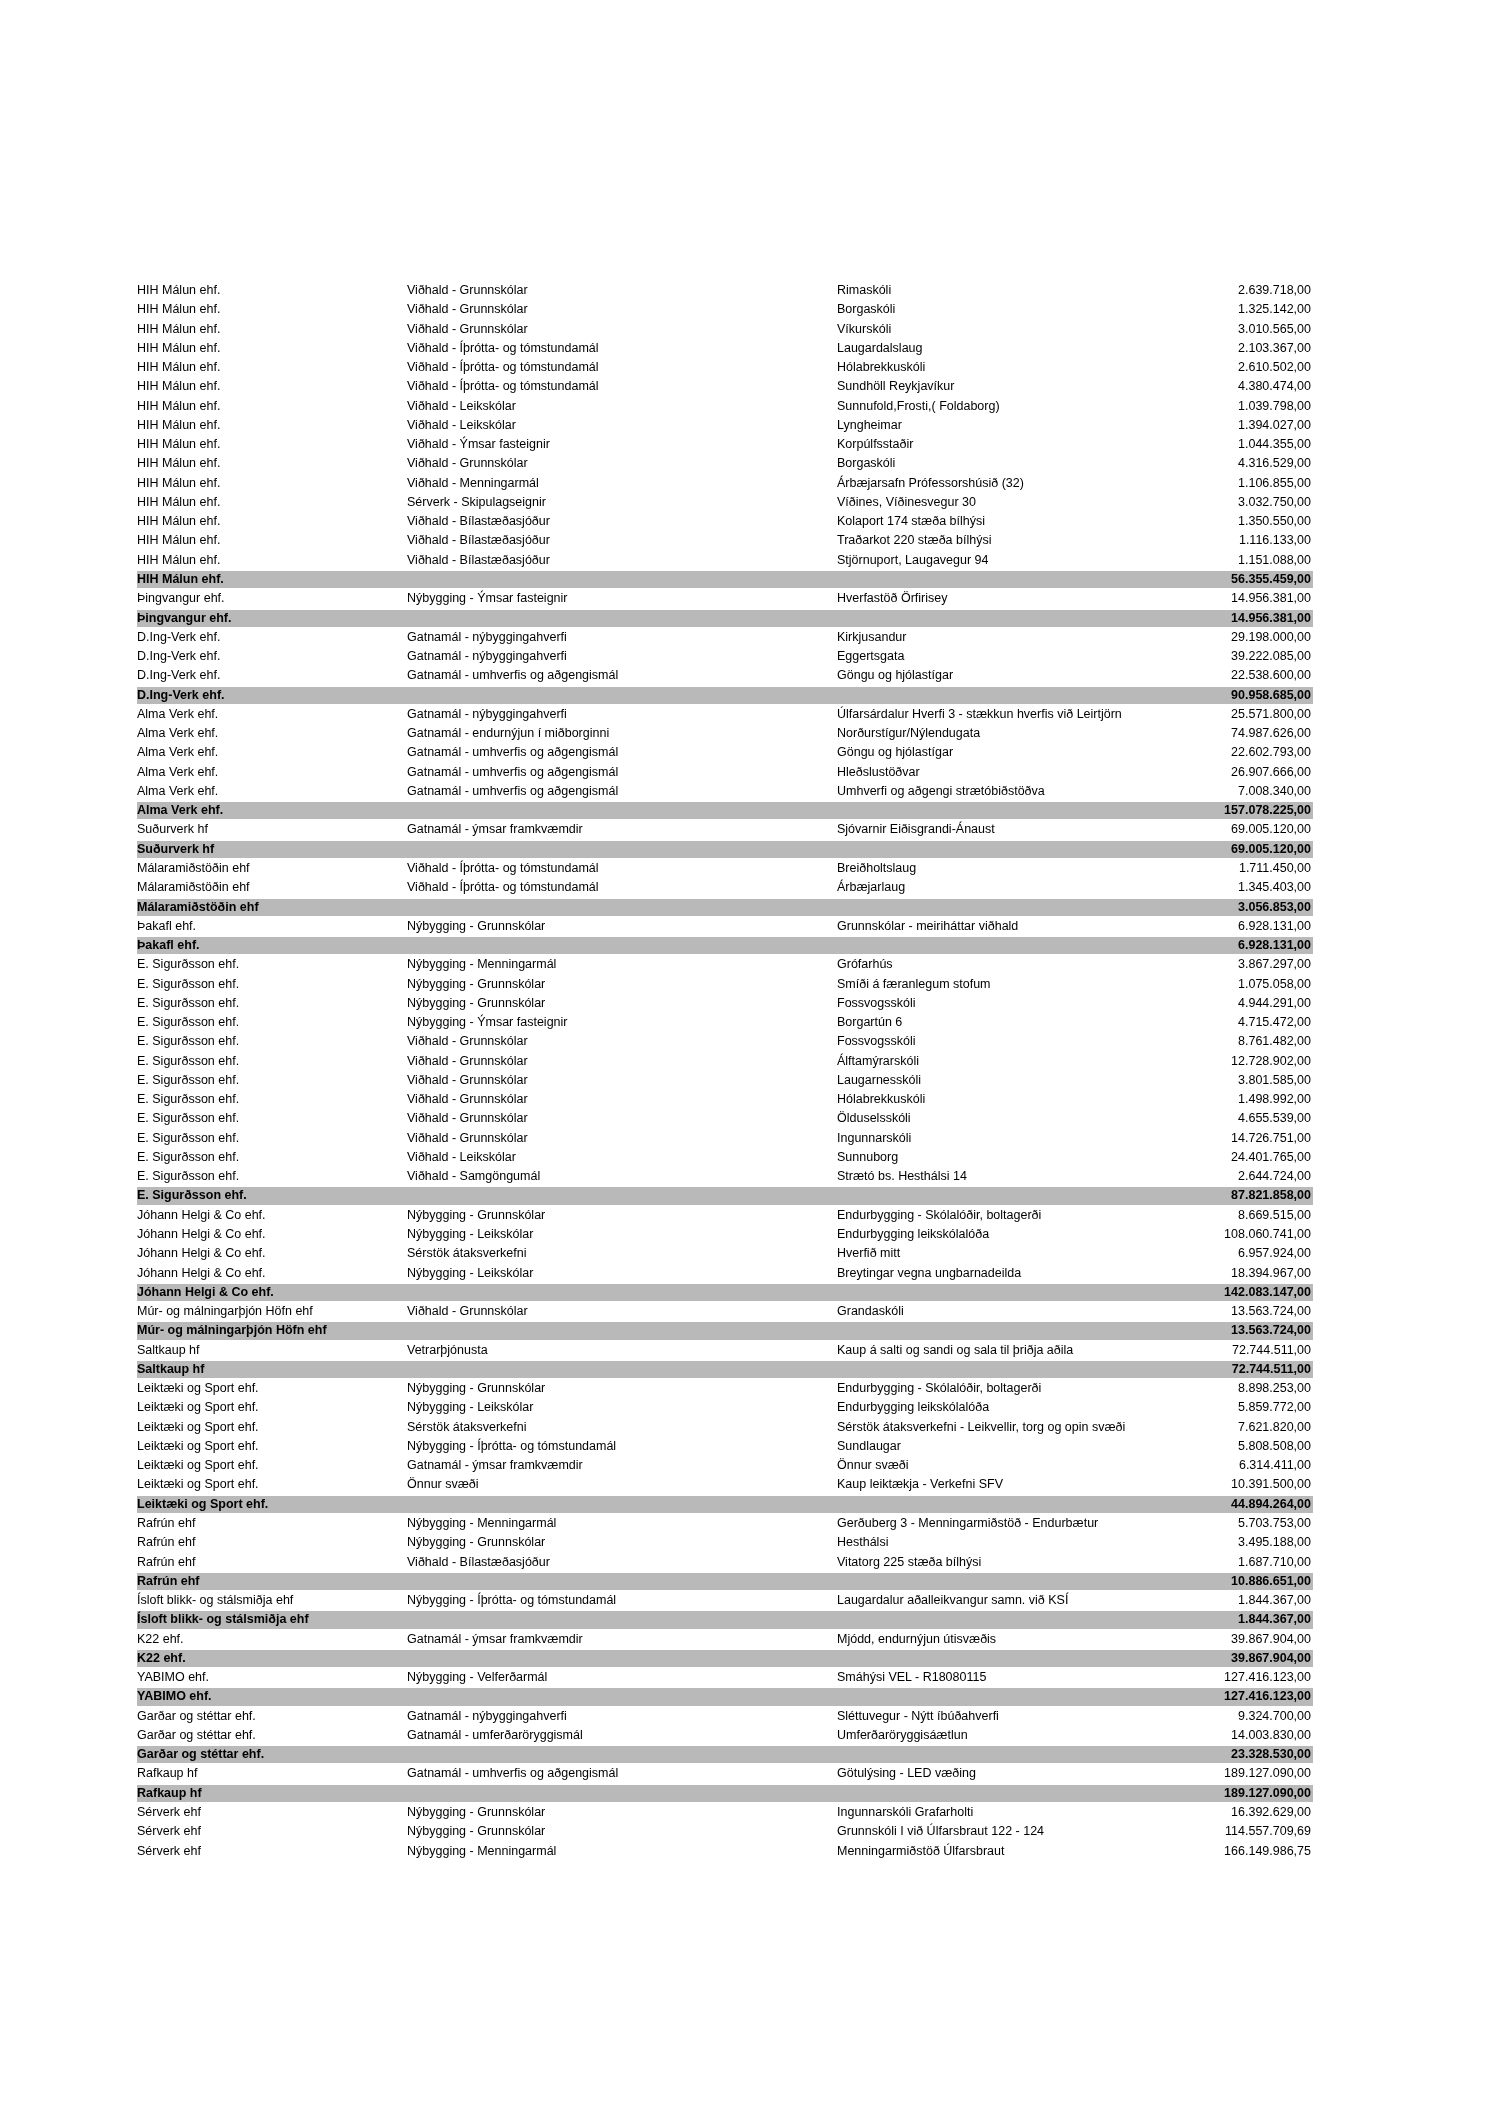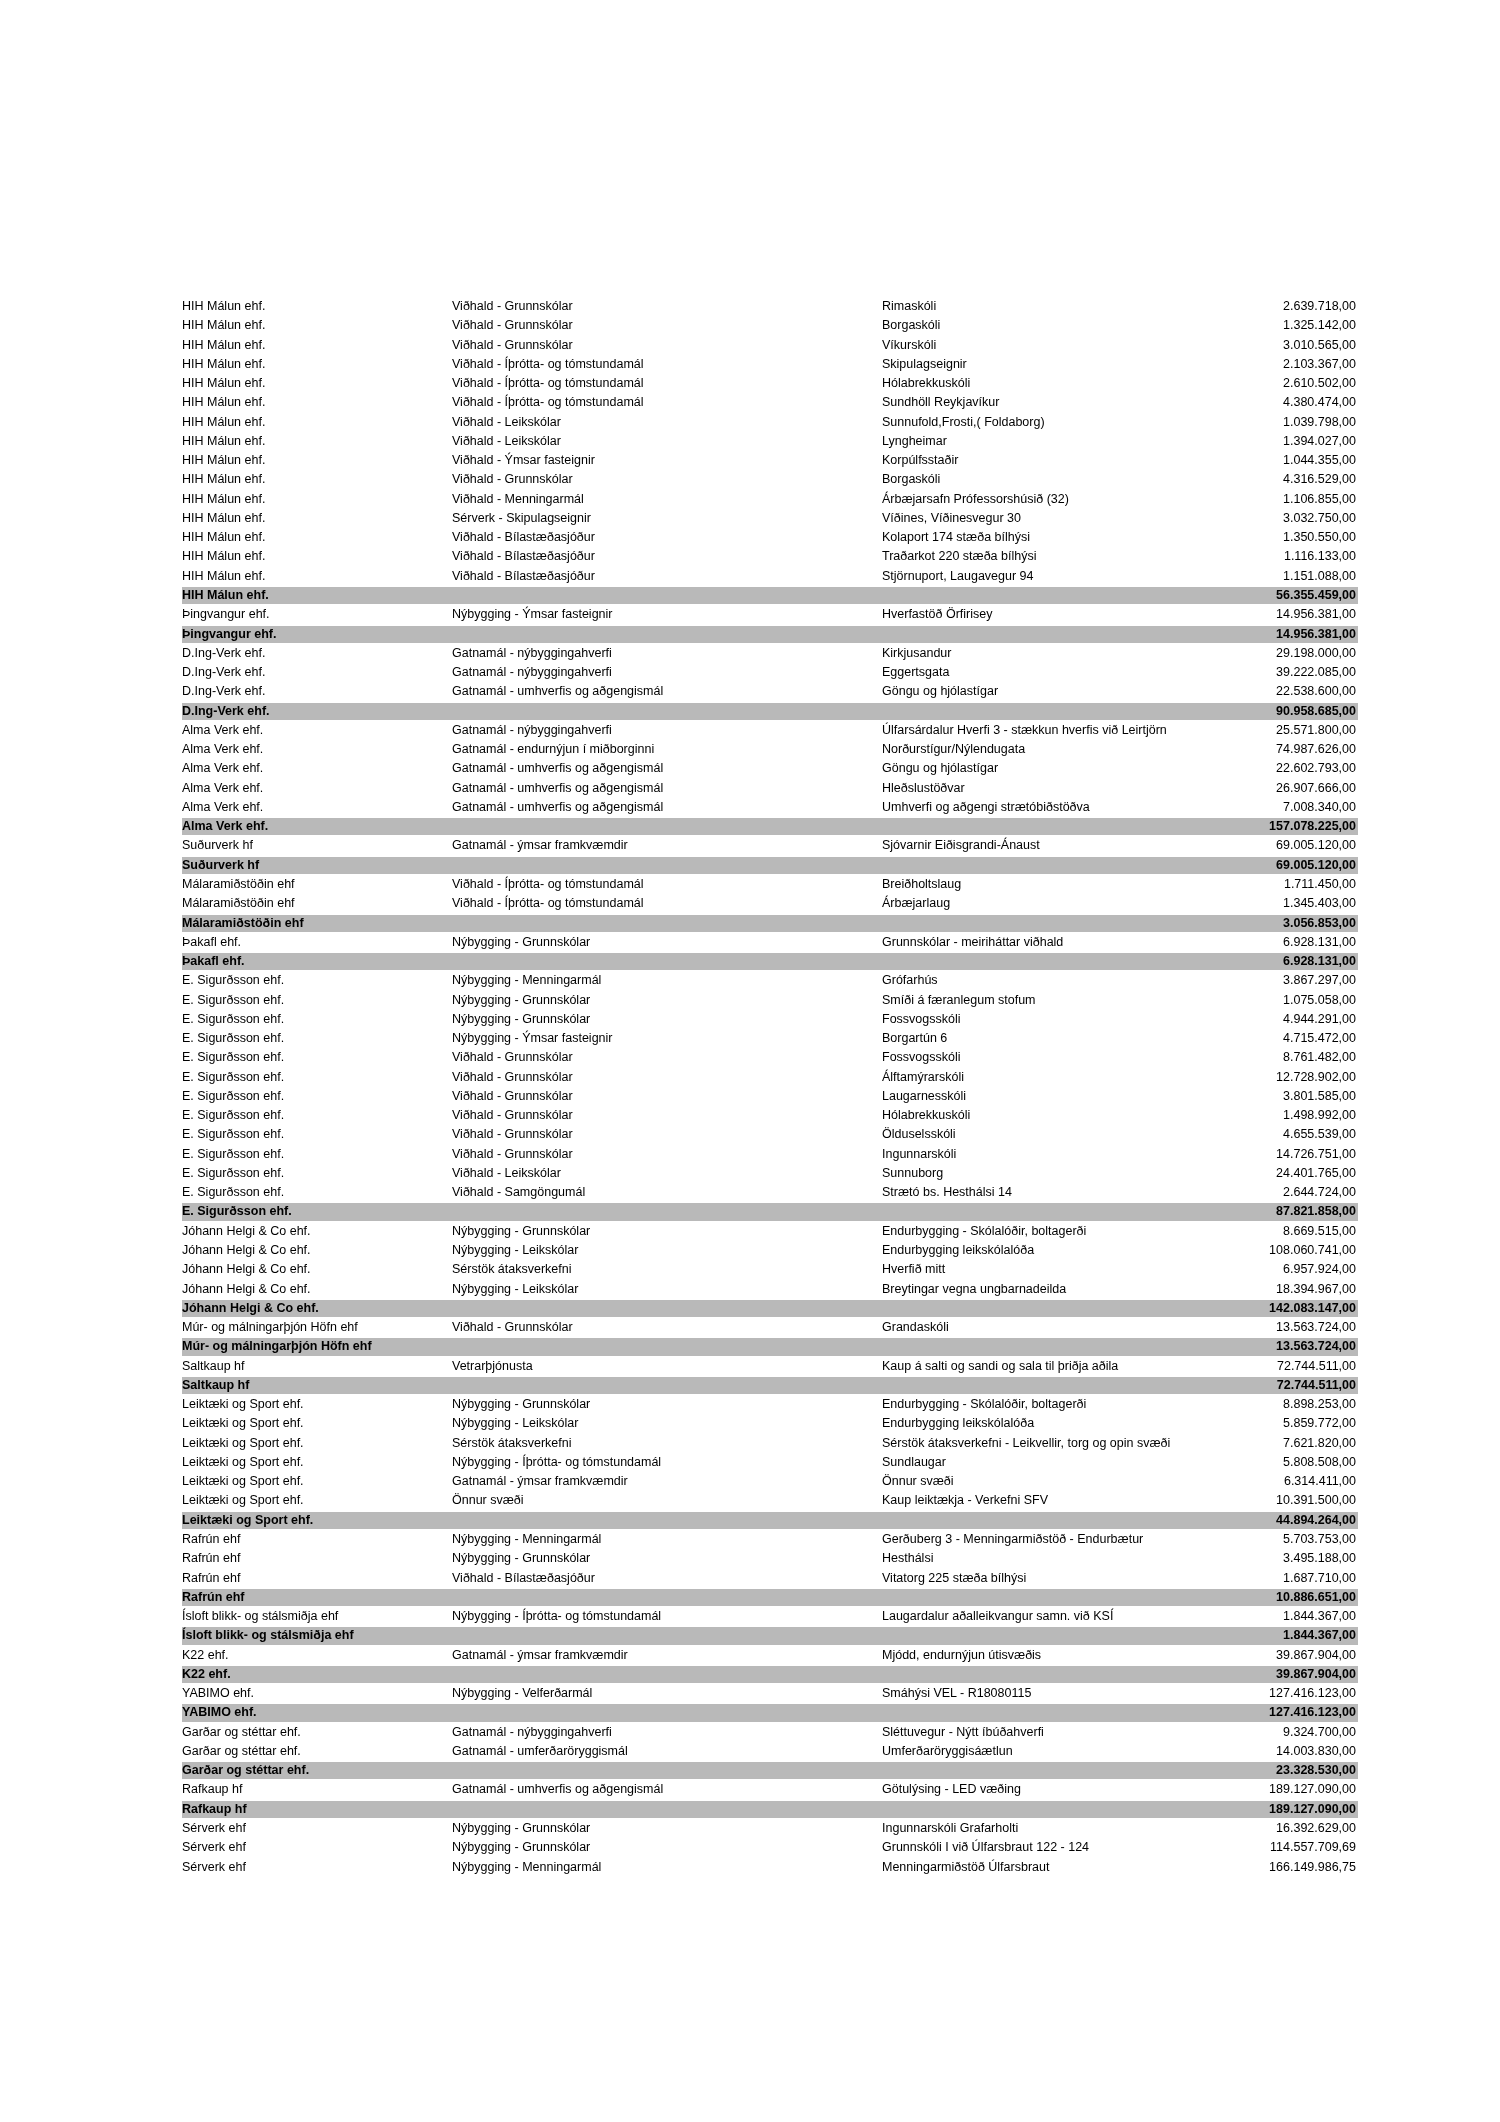--- a/index.html
+++ b/index.html
@@ -7,23 +7,22 @@
     width: 1500px;
     height: 2122px;
     background: #ffffff;
     font-family: "Liberation Sans", sans-serif;
     color: #000000;
     position: relative;
   }
   .report-table {
     position: absolute;
     left: 137px;
-    top: 297px;
+    top: 281px;
     width: 1176px;
-    margin-left: 45px;
   }
   .row {
     display: flex;
     height: 19.28px;
     line-height: 19.3px;
     font-size: 12.5px;
     white-space: nowrap;
   }
   .c1 { width: 270px; overflow: hidden; }
   .c2 { width: 430px; overflow: hidden; }
@@ -57,21 +56,21 @@
   </div>
     <div class="row">
     <div class="c1">HIH Málun ehf.</div>
     <div class="c2">Viðhald - Grunnskólar</div>
     <div class="c3">Víkurskóli</div>
     <div class="c4">3.010.565,00</div>
   </div>
     <div class="row">
     <div class="c1">HIH Málun ehf.</div>
     <div class="c2">Viðhald - Íþrótta- og tómstundamál</div>
-    <div class="c3">Skipulagseignir</div>
+    <div class="c3">Laugardalslaug</div>
     <div class="c4">2.103.367,00</div>
   </div>
     <div class="row">
     <div class="c1">HIH Málun ehf.</div>
     <div class="c2">Viðhald - Íþrótta- og tómstundamál</div>
     <div class="c3">Hólabrekkuskóli</div>
     <div class="c4">2.610.502,00</div>
   </div>
     <div class="row">
     <div class="c1">HIH Málun ehf.</div>

